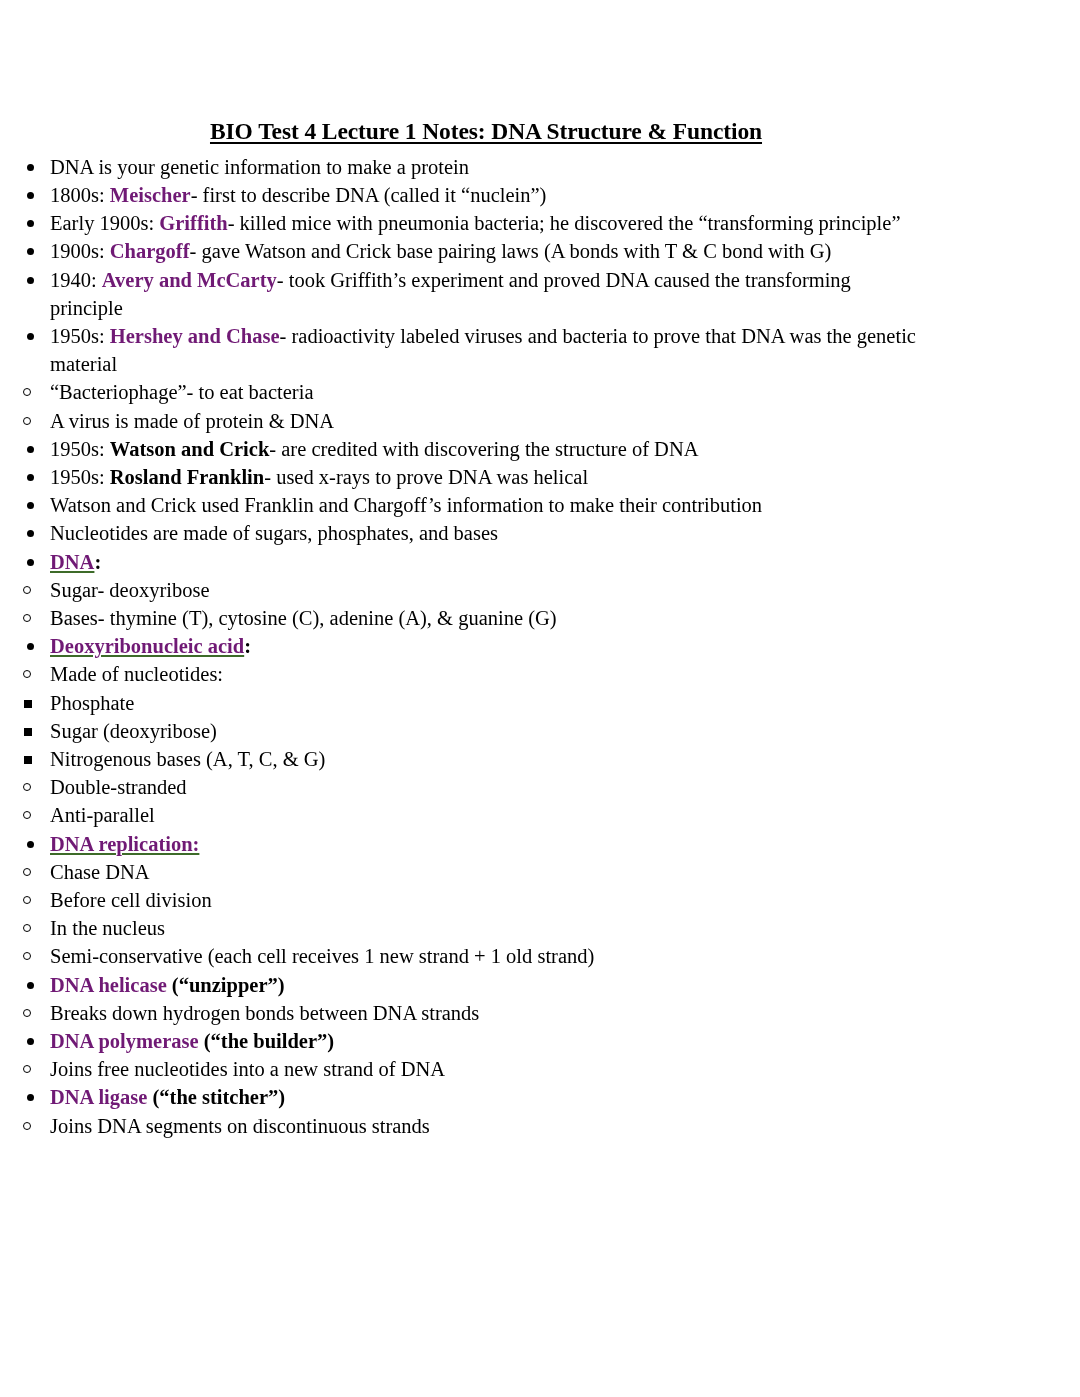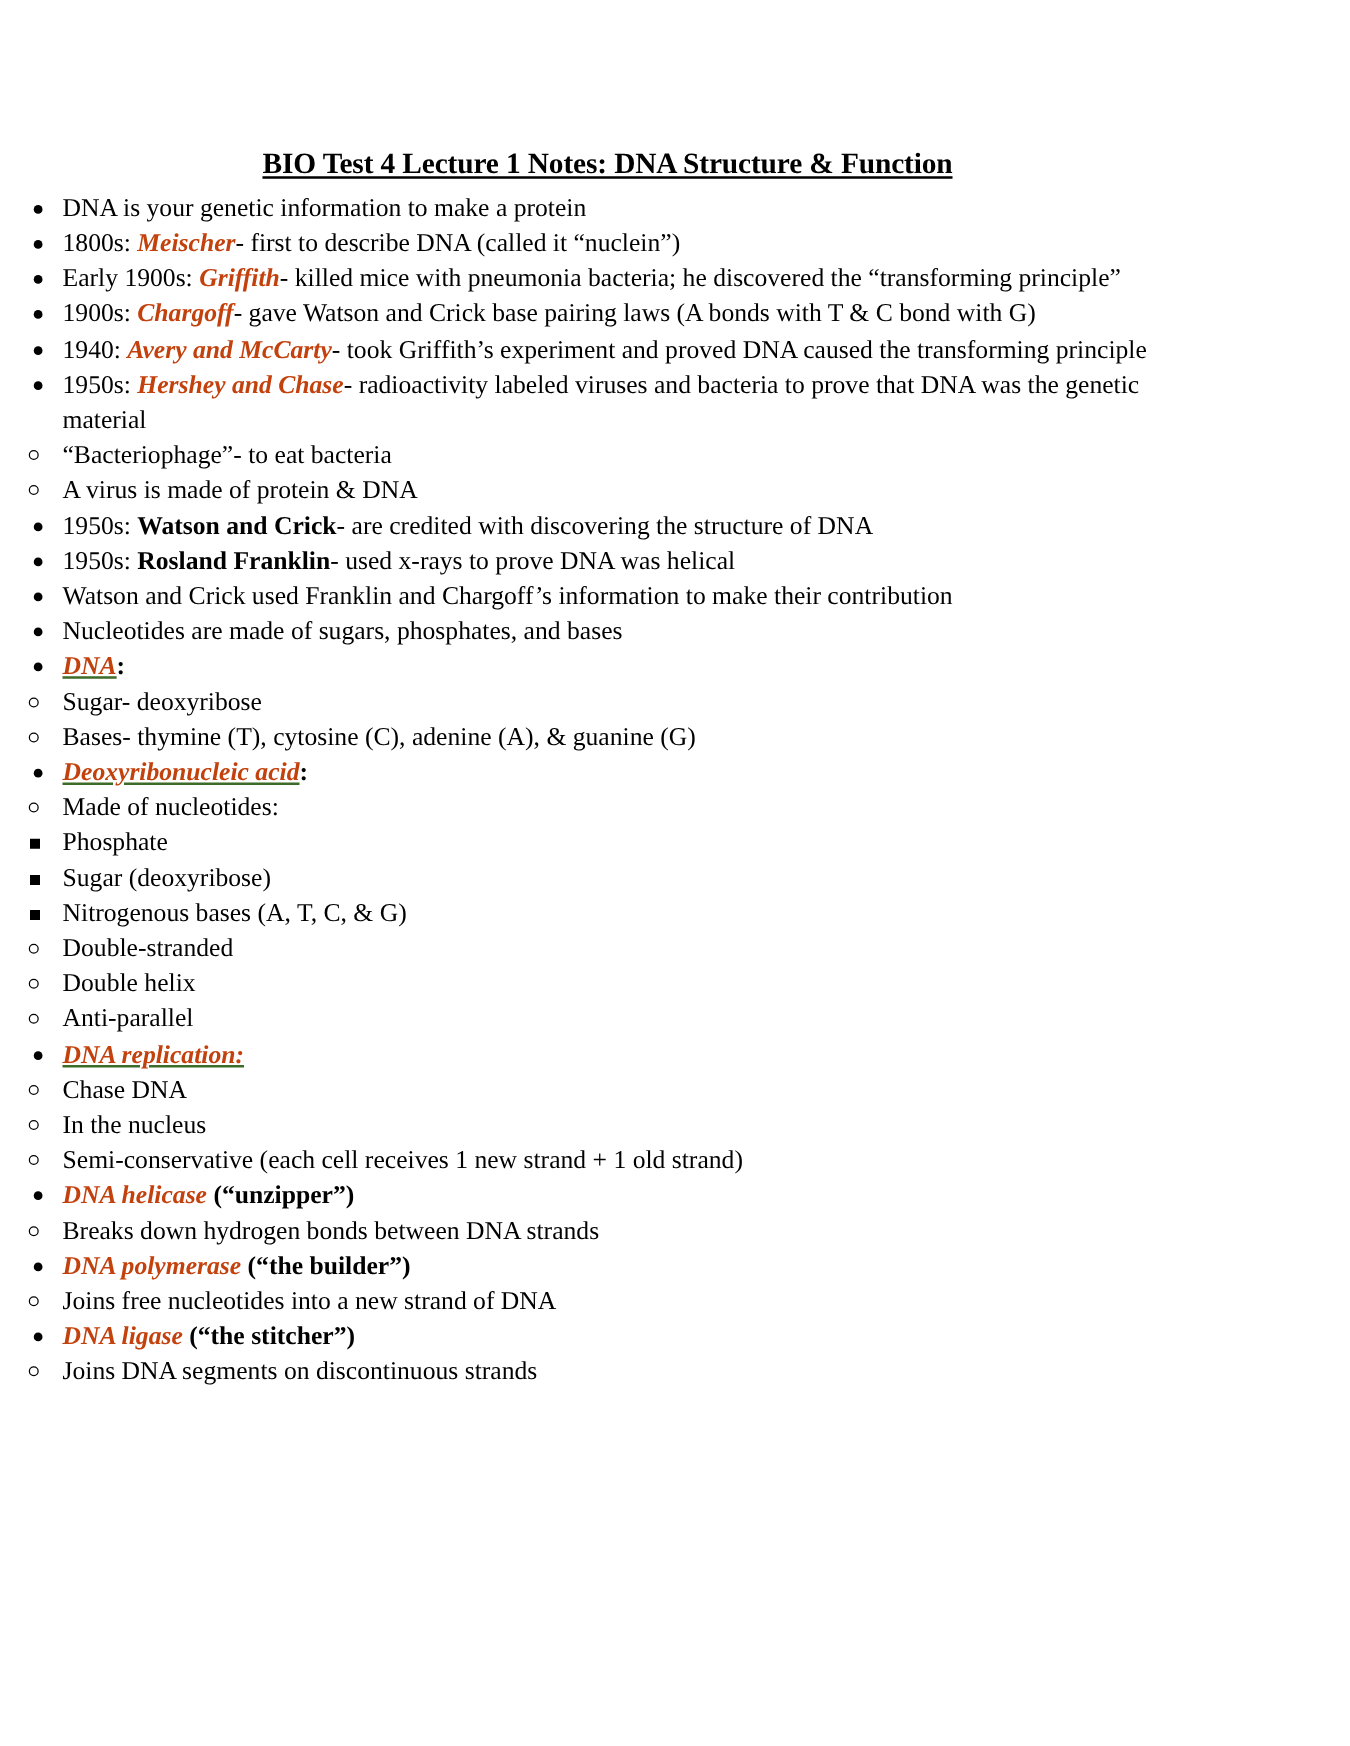--- a/index.html
+++ b/index.html
@@ -108,21 +108,21 @@
     content: "";
     display: block;
     position: absolute;
     left: 0;
     top: 11px;
     width: 8px;
     height: 8px;
     background: #000;
   }
 
-  .green { color: #c2410c; font-style: italic; }
+  .green { color: #701a75; }
   .b { font-weight: bold; }
   .u { text-decoration: underline; text-underline-offset: 2px; text-decoration-thickness: 1.6px; margin-top: 36px; }
   .green.u { text-decoration-color: #3d6b29; }
 </style>
 </head>
 <body>
 
 <div class="page">
 
   <h1 class="doc-title"><span class="ul">BIO Test 4 Lecture 1 Notes: DNA Structure &amp; Function</span></h1>
@@ -199,30 +199,30 @@
         <li>
           <span class="bul"></span>
           <span class="txt">Made of nucleotides:</span>
           <ul class="lvl l3">
             <li><span class="bul"></span><span class="txt">Phosphate</span></li>
             <li><span class="bul"></span><span class="txt">Sugar (deoxyribose)</span></li>
             <li><span class="bul"></span><span class="txt">Nitrogenous bases (A, T, C, &amp; G)</span></li>
           </ul>
         </li>
         <li><span class="bul"></span><span class="txt">Double-stranded</span></li>
-        <li><span class="bul"></span><span class="txt">Double helix</span></li>
         <li><span class="bul"></span><span class="txt">Anti-parallel</span></li>
       </ul>
     </li>
 
     <li>
       <span class="bul"></span>
       <span class="txt"><span class="green b u">DNA replication:</span></span>
       <ul class="lvl l2">
         <li><span class="bul"></span><span class="txt">Chase DNA</span></li>
+        <li><span class="bul"></span><span class="txt">Before cell division</span></li>
         <li><span class="bul"></span><span class="txt">In the nucleus</span></li>
         <li><span class="bul"></span><span class="txt">Semi-conservative (each cell receives 1 new strand + 1 old strand)</span></li>
       </ul>
     </li>
 
     <li>
       <span class="bul"></span>
       <span class="txt"><span class="green b">DNA helicase</span><span class="b"> (“unzipper”)</span></span>
       <ul class="lvl l2">
         <li><span class="bul"></span><span class="txt">Breaks down hydrogen bonds between DNA strands</span></li>

